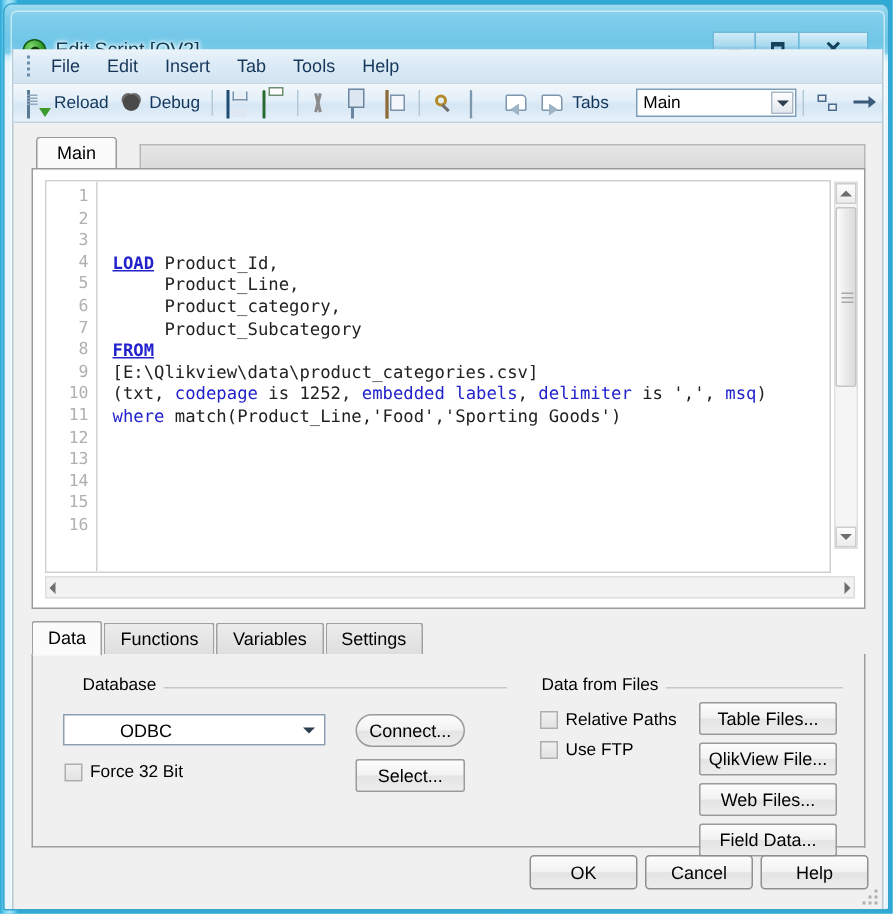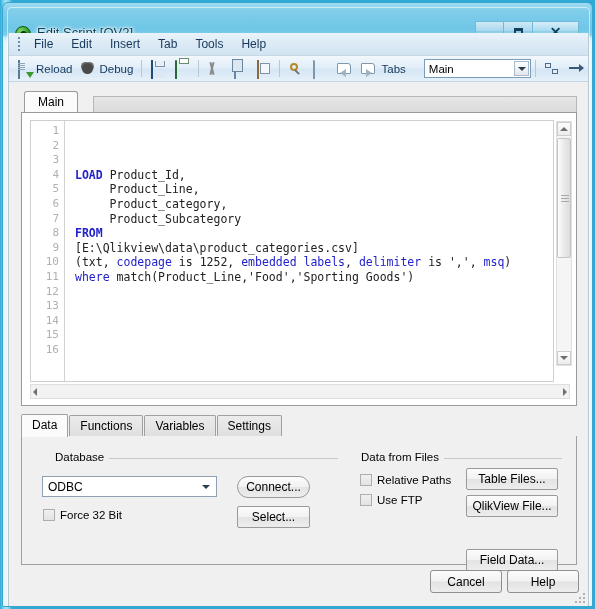--- a/index.html
+++ b/index.html
@@ -352,21 +352,21 @@
     flex: 1;
     padding-top: 3px;
     padding-left: 10px;
     font-family: "DejaVu Sans Mono", monospace;
     font-size: 11.5px;
     line-height: 14.6px;
     color: #1a1a1a;
     white-space: pre;
     overflow: hidden;
   }
-  .kw { color: #2222cc; font-weight: bold; }
+  .kw { color: #2222cc; font-weight: bold; text-decoration: underline; }
   .kw2 { color: #2222cc; }
   .plain { color: #222222; }
 
   
   .vscroll {
     position: absolute;
     right: 4px; top: 8px;
     width: 16px; height: 245px;
     background: #f5f5f5;
     border: 1px solid #e0e0e0;
@@ -455,21 +455,21 @@
     background: #c8c8c8;
   }
 
   .combo {
     position: absolute;
     width: 175px; height: 21px;
     border: 1px solid #8d9fb0;
     background: #ffffff;
     display: flex; align-items: center;
   }
-  .combo .cval { font-size: 12px; padding-left: 5px; color: #000; }
+  .combo .cval { font-size: 12px; padding-left: 5px; color: #000; margin-left: 32px; }
   .combo .carrow {
     position: absolute; right: 2px; top: 2px;
     width: 16px; height: 15px;
     display: flex; align-items: center; justify-content: center;
   }
 
   .btn {
     position: absolute;
     height: 22px;
     background: linear-gradient(to bottom, #fcfcfc 0%, #f2f2f2 48%, #e4e4e4 52%, #ededed 100%);
@@ -713,24 +713,26 @@
             <span class="box"></span>
             <span class="lbl">Relative Paths</span>
           </div>
           <div class="chk" style="left:338px; top:58px;">
             <span class="box"></span>
             <span class="lbl">Use FTP</span>
           </div>
 
           <div class="btn" style="left:444px; top:32px; width:92px;">Table Files...</div>
           <div class="btn" style="left:444px; top:59px; width:92px;">QlikView File...</div>
+          <div class="btn" style="left:444px; top:86px; width:92px;">Web Files...</div>
           <div class="btn" style="left:444px; top:113px; width:92px;">Field Data...</div>
         </div>
       </div>
 
+      <div class="footer-btn" style="left:344px; top:537px;">OK</div>
       <div class="footer-btn" style="left:421px; top:537px;">Cancel</div>
       <div class="footer-btn" style="left:498px; top:537px;">Help</div>
 
       <div class="resize-grip">
         <i style="right:0;bottom:0"></i>
           <i style="right:4px;bottom:0"></i>
           <i style="right:8px;bottom:0"></i>
         <i style="right:0;bottom:4px"></i>
           <i style="right:4px;bottom:4px"></i>
         <i style="right:0;bottom:8px"></i>

